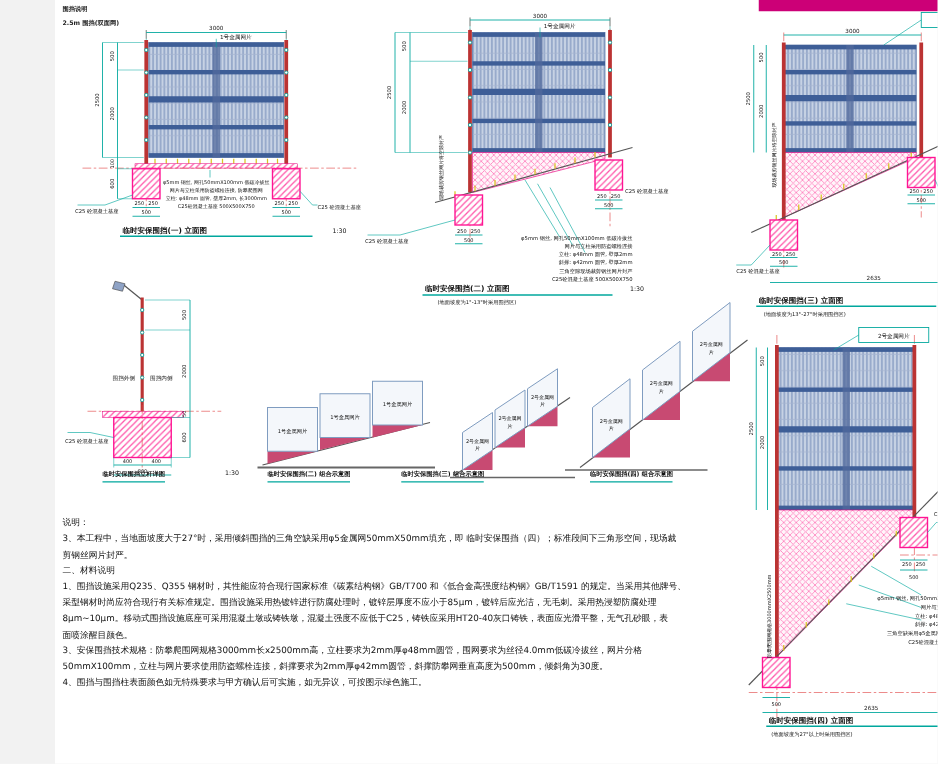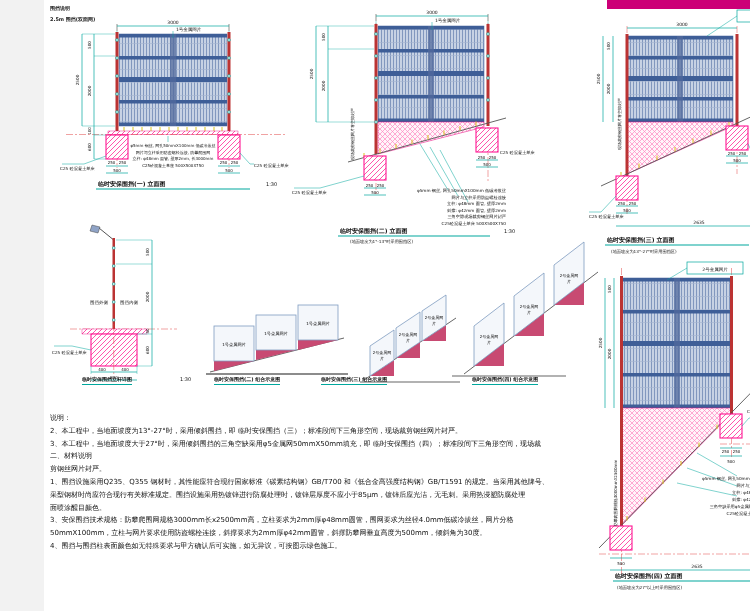--- a/index.html
+++ b/index.html
@@ -458,25 +458,25 @@
   </svg>
 
   <div class="abs cap" style="left:38px;top:376px;">临时安保围挡立杆详图</div>
   <div class="abs capscale" style="left:136px;top:376px;">1:30</div>
   <div class="abs cap" style="left:170px;top:376px;">临时安保围挡(二) 组合示意图</div>
   <div class="abs cap" style="left:277px;top:376px;">临时安保围挡(三) 组合示意图</div>
   <div class="abs cap" style="left:428px;top:376px;">临时安保围挡(四) 组合示意图</div>
 
   <div class="abs notes" style="left:6px;top:412px;width:545px;">
     <div>说明：</div>
-    <div>2、本工程中，当地面坡度为13°-27°时，采用倾斜围挡，即 临时安保围挡（三）；标准段间下三角形空间，现场裁剪钢丝网片封严。</div>
     <div>3、本工程中，当地面坡度大于27°时，采用倾斜围挡的三角空缺采用φ5金属网50mmX50mm填充，即 临时安保围挡（四）；标准段间下三角形空间，现场裁</div>
+    <div>剪钢丝网片封严。</div>
     <div>二、材料说明</div>
-    <div>剪钢丝网片封严。</div>
     <div>1、围挡设施采用Q235、Q355 钢材时，其性能应符合现行国家标准《碳素结构钢》GB/T700 和《低合金高强度结构钢》GB/T1591 的规定。当采用其他牌号、</div>
     <div>采型钢材时尚应符合现行有关标准规定。围挡设施采用热镀锌进行防腐处理时，镀锌层厚度不应小于85μm，镀锌后应光洁，无毛刺。采用热浸塑防腐处理</div>
+    <div>8μm~10μm。移动式围挡设施底座可采用混凝土墩或铸铁墩，混凝土强度不应低于C25，铸铁应采用HT20-40灰口铸铁，表面应光滑平整，无气孔砂眼，表</div>
     <div>面喷涂醒目颜色。</div>
     <div>3、安保围挡技术规格：防攀爬围网规格3000mm长x2500mm高，立柱要求为2mm厚φ48mm圆管，围网要求为丝径4.0mm低碳冷拔丝，网片分格</div>
     <div>50mmX100mm，立柱与网片要求使用防盗螺栓连接，斜撑要求为2mm厚φ42mm圆管，斜撑防攀网垂直高度为500mm，倾斜角为30度。</div>
     <div>4、围挡与围挡柱表面颜色如无特殊要求与甲方确认后可实施，如无异议，可按图示绿色施工。</div>
   </div>
 
 </div>
 
 </body></html>

